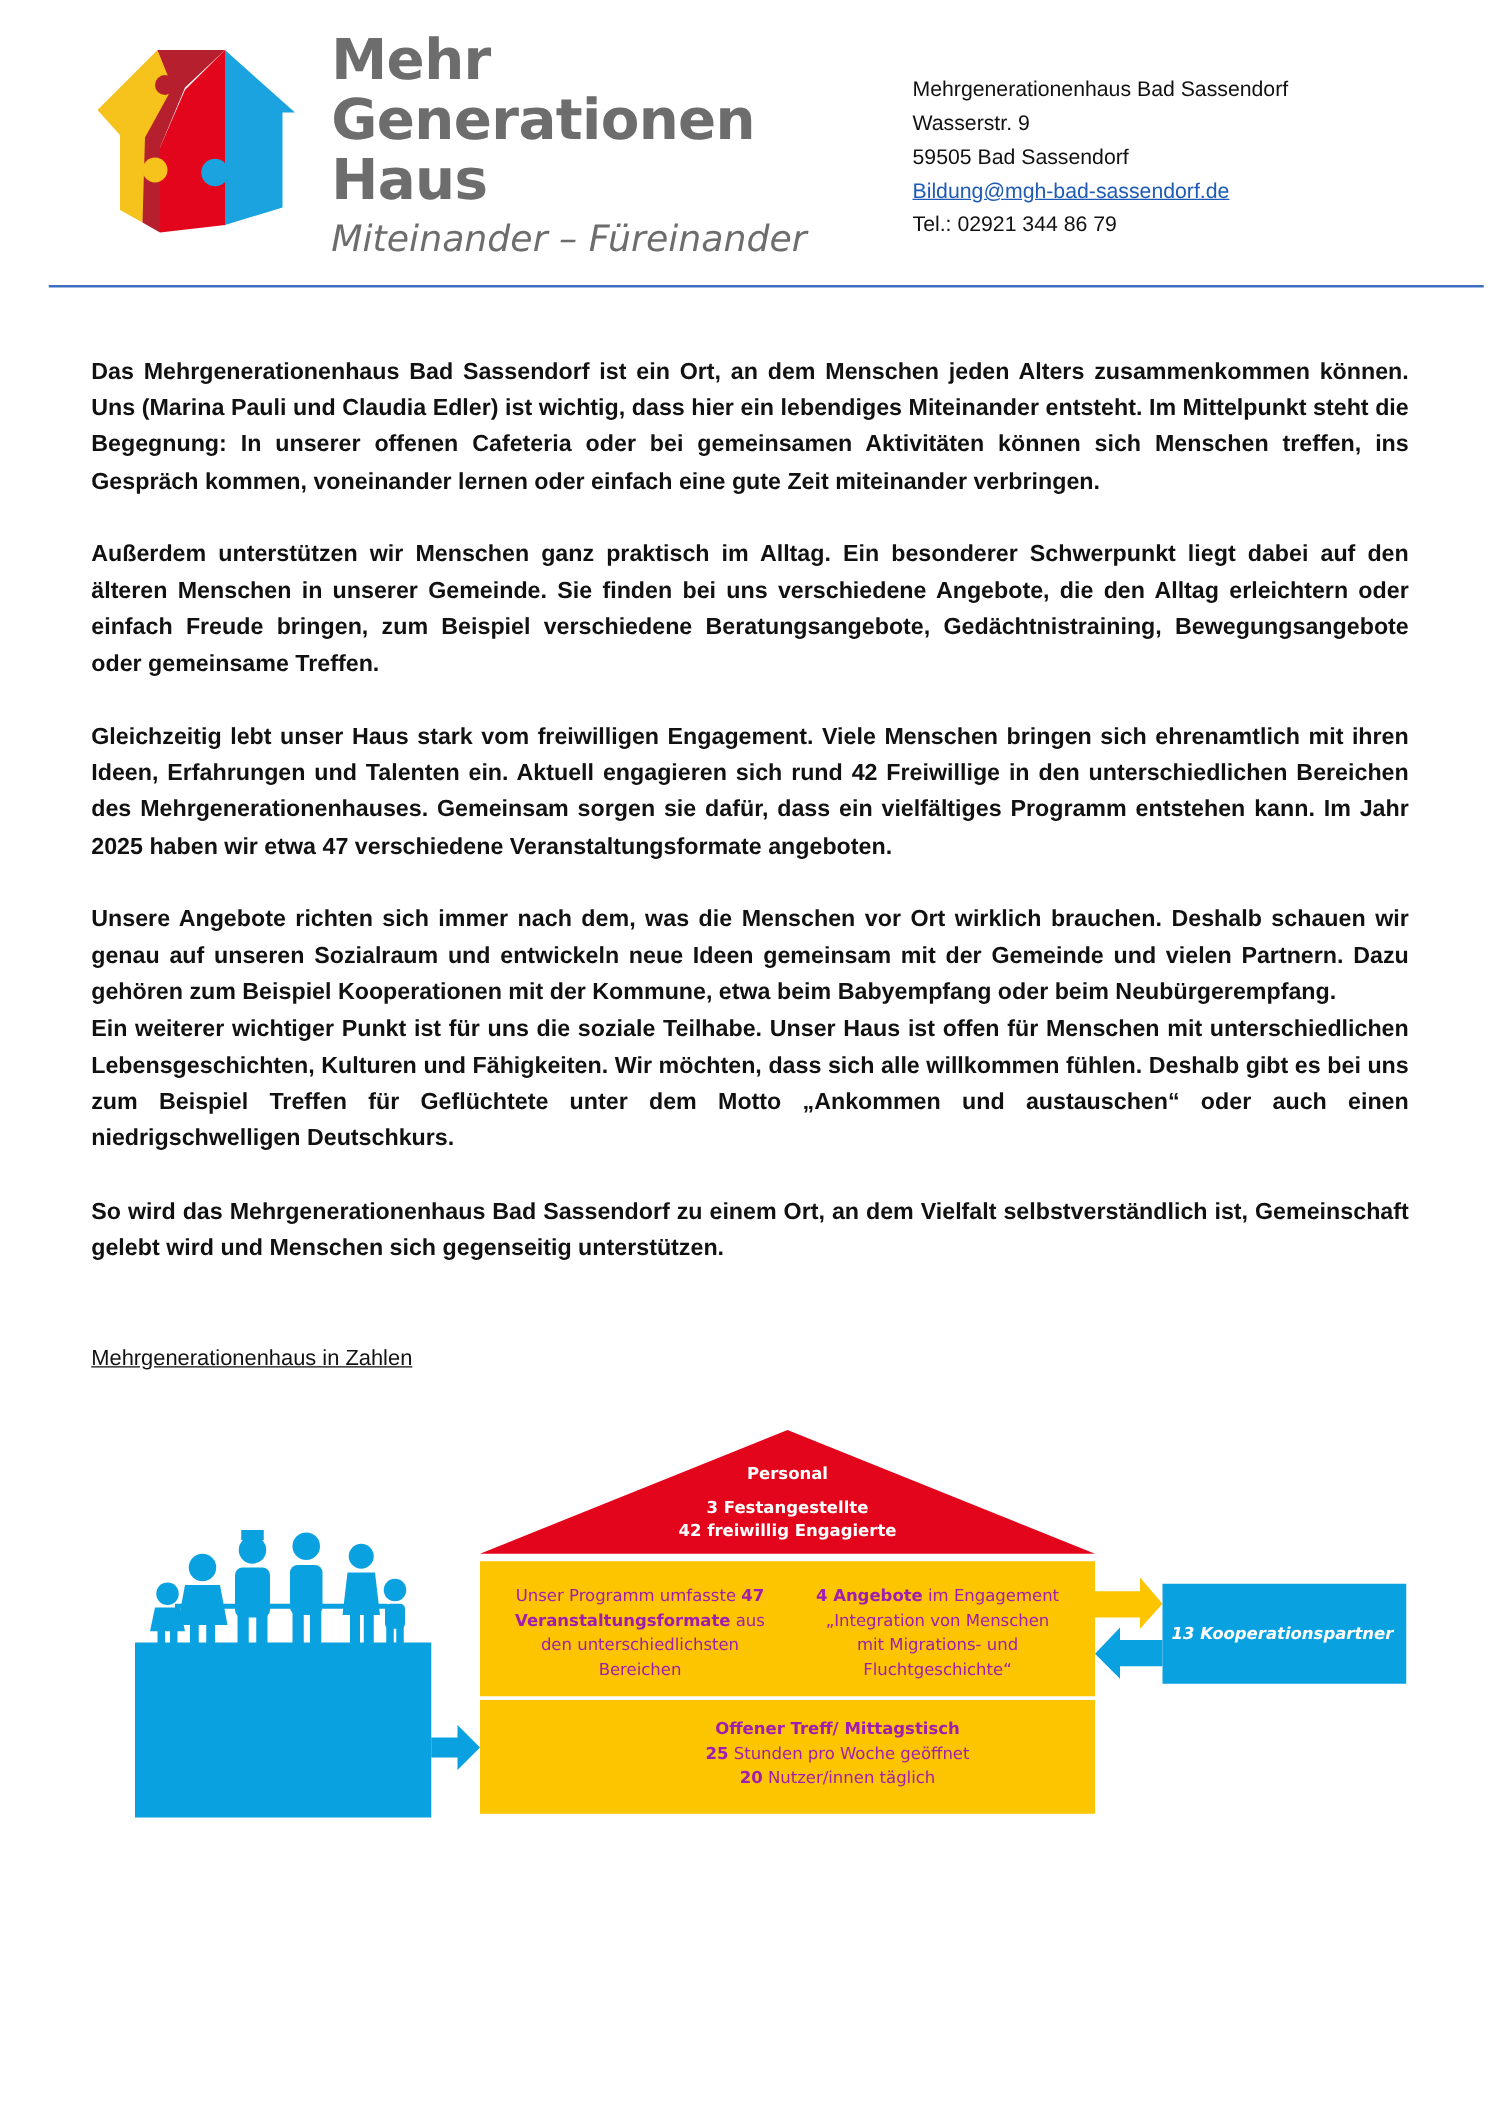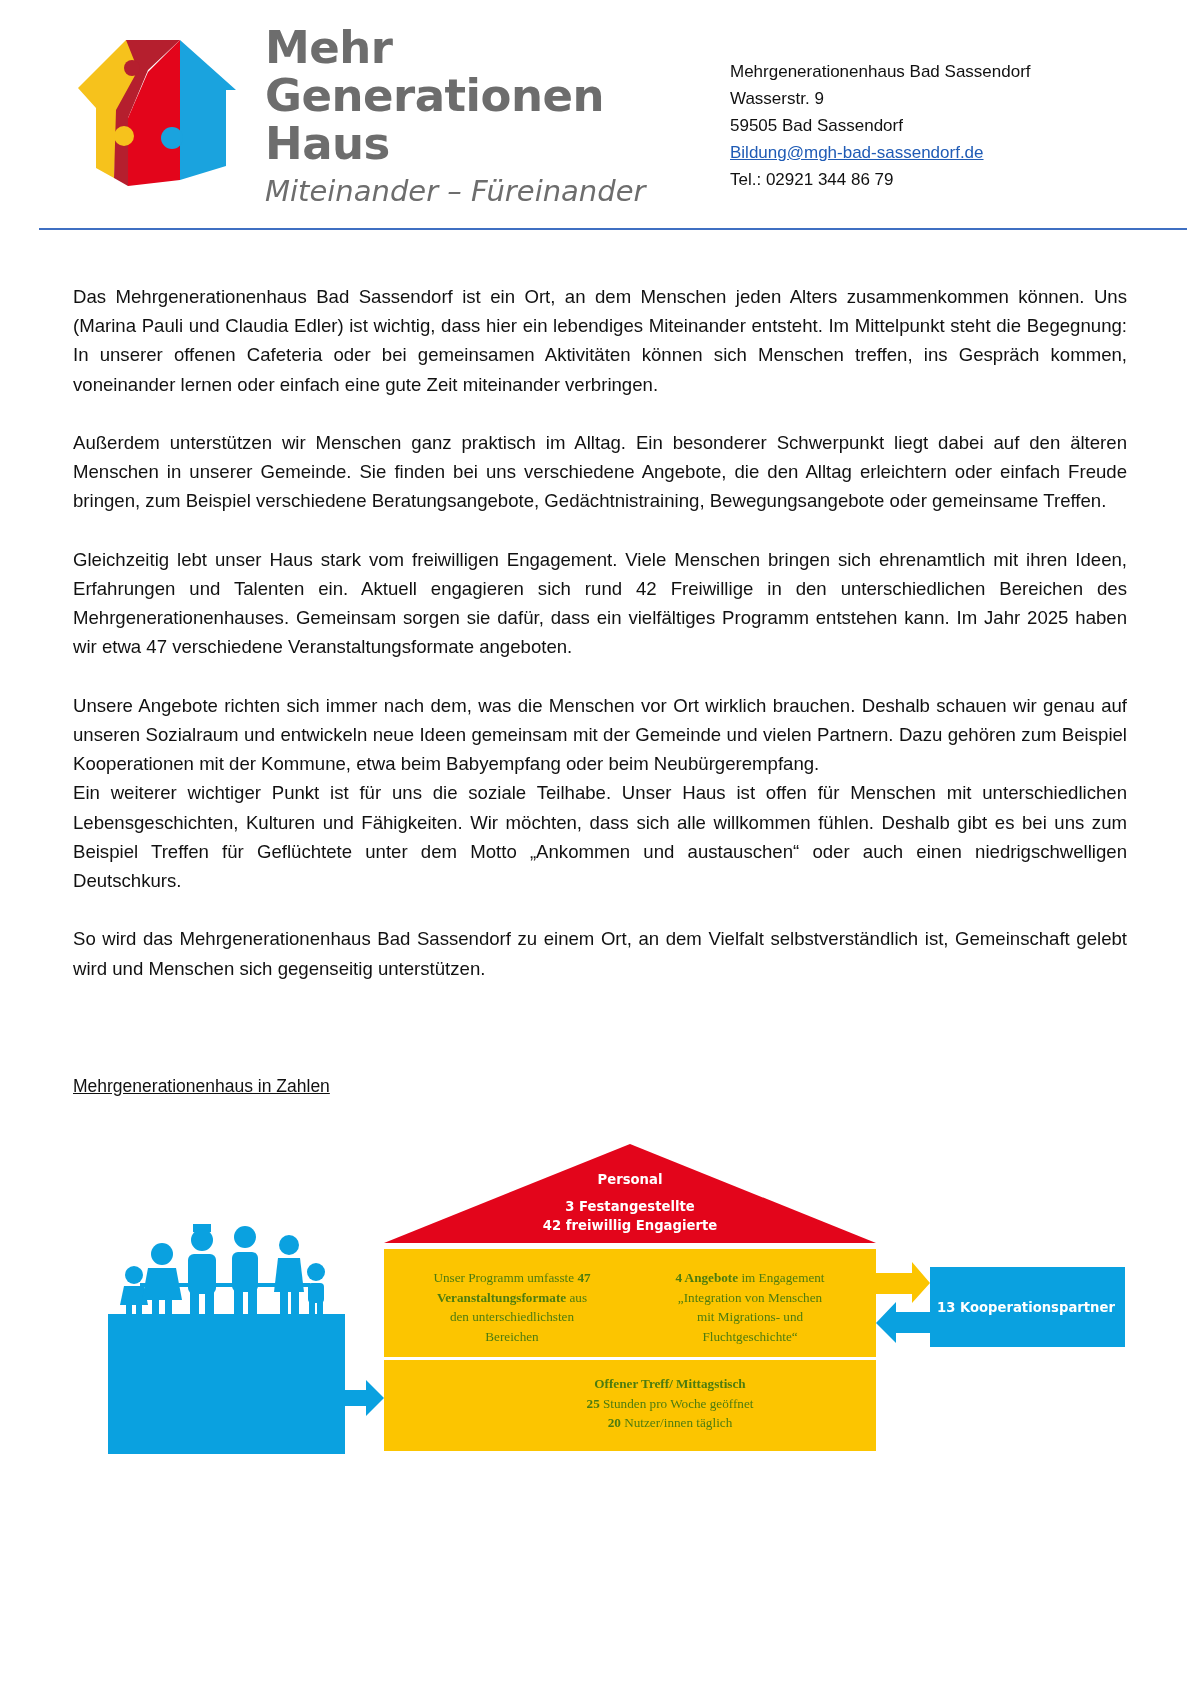--- a/index.html
+++ b/index.html
@@ -10,31 +10,31 @@
   .logo { position: absolute; left: 78px; top: 28px; width: 160px; height: 160px; }
   .brand { position: absolute; left: 265px; top: 24px; color: #6d6d6d; }
   .brand .l1, .brand .l2, .brand .l3 { font-family: "DejaVu Sans", sans-serif; font-weight: bold; font-size: 45px; line-height: 48px; letter-spacing: -0.5px; display: block; }
   .brand .tag { font-family: "DejaVu Sans", sans-serif; font-style: italic; font-size: 29px; color: #6d6d6d; display: block; margin-top: 6px; }
   .address { position: absolute; left: 730px; top: 58px; font-size: 17px; line-height: 27px; color: #111; }
   .address a { color: #1f5bb5; text-decoration: underline; }
   .rule { position: absolute; left: 39px; top: 228px; width: 1148px; height: 2px; background: #3f6fc2; }
 
   
   .content { position: absolute; left: 73px; top: 282px; width: 1054px; font-size: 18.6px; line-height: 29.2px; }
-  .content p { text-align: justify; margin-bottom: 29.2px; }
+  .content p { text-align: justify; margin-bottom: 29.2px; font-weight: bold; }
   .content p.tight { margin-bottom: 0; }
   .section-head { position: absolute; left: 73px; top: 1076px; font-size: 17.5px; text-decoration: underline; }
 
   
   .diagram { position: absolute; left: 0; top: 0; width: 1200px; height: 1697px; pointer-events: none; }
   .diagram * { pointer-events: auto; }
   .dtext { position: absolute; font-family: "DejaVu Sans", sans-serif; font-size: 13.2px; line-height: 19.5px; text-align: center; }
   .dtext b { font-weight: bold; }
   .white { color: #ffffff; }
-  .dark { color: #4d7c0f; font-family: Liberation Serif, serif; }
+  .dark { color: #a21caf; }
 </style>
 </head>
 <body>
 
 <div class="logo">
   <svg viewBox="0 0 160 160" width="160" height="160">
 
     <polygon points="0,60 48,12 70,12 70,40 40,80 36,150 18,140 18,80" fill="#f6c21c"></polygon>
 
     <polygon points="48,12 102,12 70,42 50,90 50,158 36,150 38,82 60,42" fill="#b51f2e"></polygon>
@@ -154,14 +154,14 @@
     <div>Fluchtgeschichte“</div>
   </div>
 
   <div class="dtext dark" style="left:384px; top:1374px; width:492px;margin-left:40px;">
     <div style="font-weight:bold;">Offener Treff/ Mittagstisch</div>
     <div><b>25</b><span> Stunden pro Woche geöffnet</span></div>
     <div><b>20</b><span> Nutzer/innen täglich</span></div>
   </div>
 
 
-  <div class="dtext white" style="left:930px; top:1298px; width:192px; font-weight:bold;">13 Kooperationspartner</div>
+  <div class="dtext white" style="left:930px; top:1298px; width:192px; font-weight:bold;font-style:italic;">13 Kooperationspartner</div>
 </div>
 
 </body></html>

